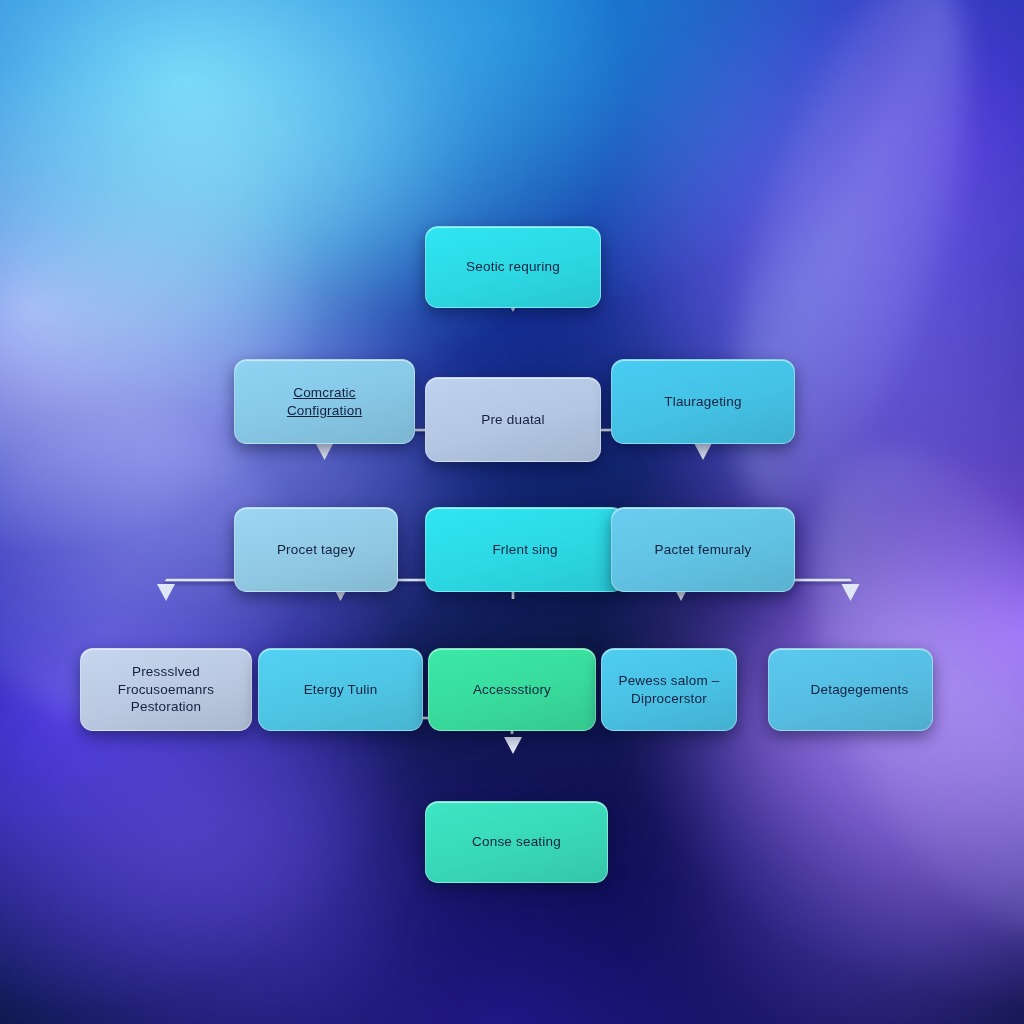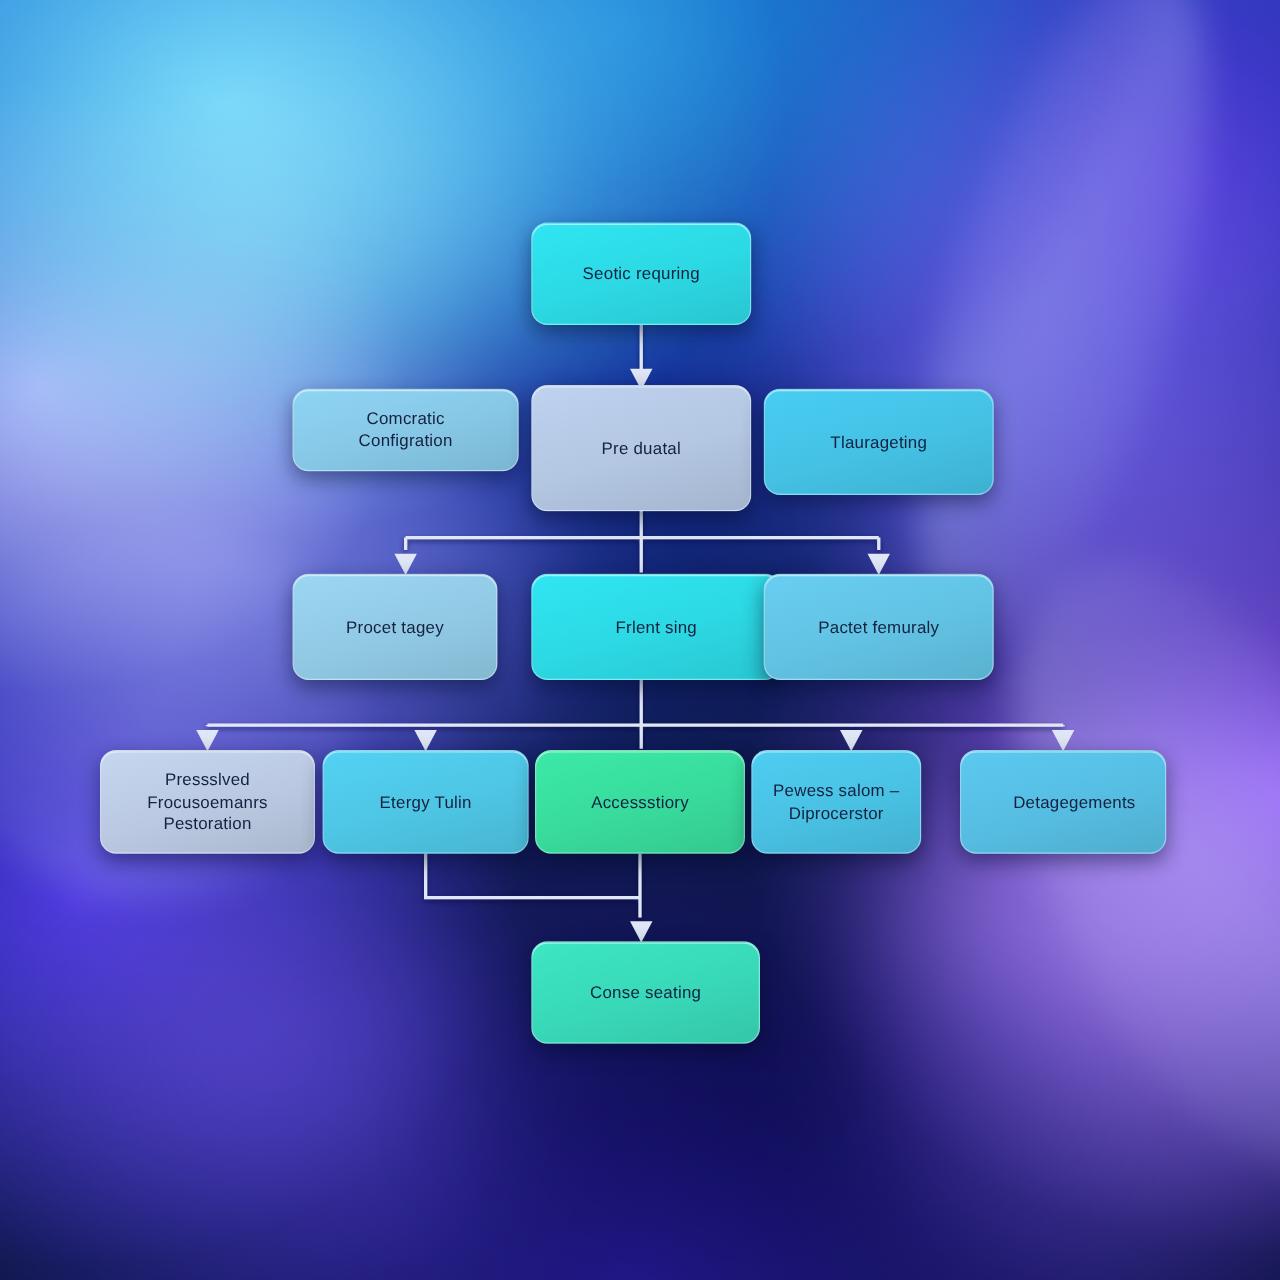--- a/index.html
+++ b/index.html
@@ -75,20 +75,21 @@
     justify-content: center;
     text-align: center;
     box-sizing: border-box;
     color: #14213f;
     font-size: 13.5px;
     line-height: 1.32;
     letter-spacing: .2px;
     padding: 4px 10px;
     box-shadow: 0 6px 16px rgba(3,8,40,.45), inset 0 1px 0 rgba(255,255,255,.55);
     border: 1px solid rgba(255,255,255,.35);
+    margin-top: 48px;
   }
   .node .label { display: block; }
 </style>
 </head>
 <body>
 
 <div id="stage">
 
   <div class="bg-base"></div>
   <div class="swirl sw5"></div>
@@ -133,27 +134,27 @@
         <path d="M504,737 L522,737 L513,754 Z" fill="#dfe6f5"></path>
       </g>
   </svg>
 
   <div id="nodes">
       <div class="node" style="left: 425px; top: 178px; width: 176px; height: 82px; background: linear-gradient(165deg, rgb(47, 230, 242) 0%, rgb(44, 216, 227) 55%, rgb(40, 198, 208) 100%);">
         <div>
           <span class="label">Seotic requring</span>
         </div>
       </div>
-      <div class="node" style="left: 234px; top: 311px; width: 181px; height: 66px; background: linear-gradient(165deg, rgb(143, 212, 244) 0%, rgb(134, 199, 229) 55%, rgb(123, 182, 210) 100%);">
+      <div class="node" style="left: 234px; top: 311px; width: 181px; height: 85px; background: linear-gradient(165deg, rgb(143, 212, 244) 0%, rgb(134, 199, 229) 55%, rgb(123, 182, 210) 100%); text-decoration: underline;">
         <div>
           <span class="label">Comcratic</span>
           <span class="label">Configration</span>
         </div>
       </div>
-      <div class="node" style="left: 425px; top: 308px; width: 176px; height: 101px; background: linear-gradient(165deg, rgb(190, 211, 240) 0%, rgb(179, 198, 226) 55%, rgb(163, 181, 206) 100%);">
+      <div class="node" style="left: 425px; top: 329px; width: 176px; height: 85px; background: linear-gradient(165deg, rgb(190, 211, 240) 0%, rgb(179, 198, 226) 55%, rgb(163, 181, 206) 100%);">
         <div>
           <span class="label">Pre duatal</span>
         </div>
       </div>
       <div class="node" style="left: 611px; top: 311px; width: 184px; height: 85px; background: linear-gradient(165deg, rgb(72, 205, 243) 0%, rgb(68, 193, 228) 55%, rgb(62, 176, 209) 100%); align-items: center;">
         <div>
           <span class="label">Tlaurageting</span>
         </div>
       </div>
       <div class="node" style="left: 234px; top: 459px; width: 164px; height: 85px; background: linear-gradient(165deg, rgb(154, 214, 243) 0%, rgb(145, 201, 228) 55%, rgb(132, 184, 209) 100%);">

